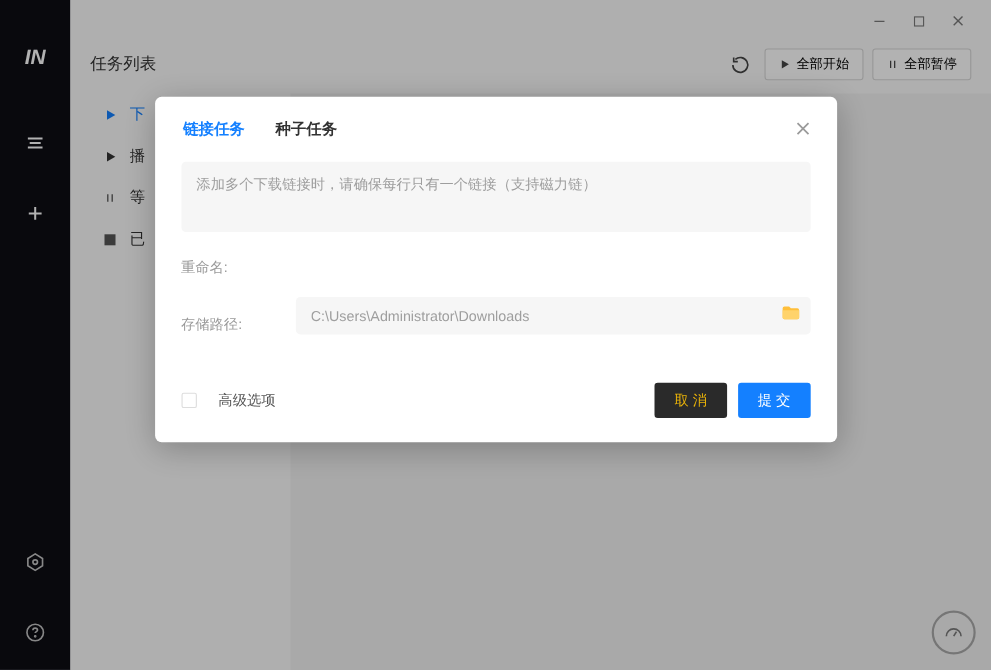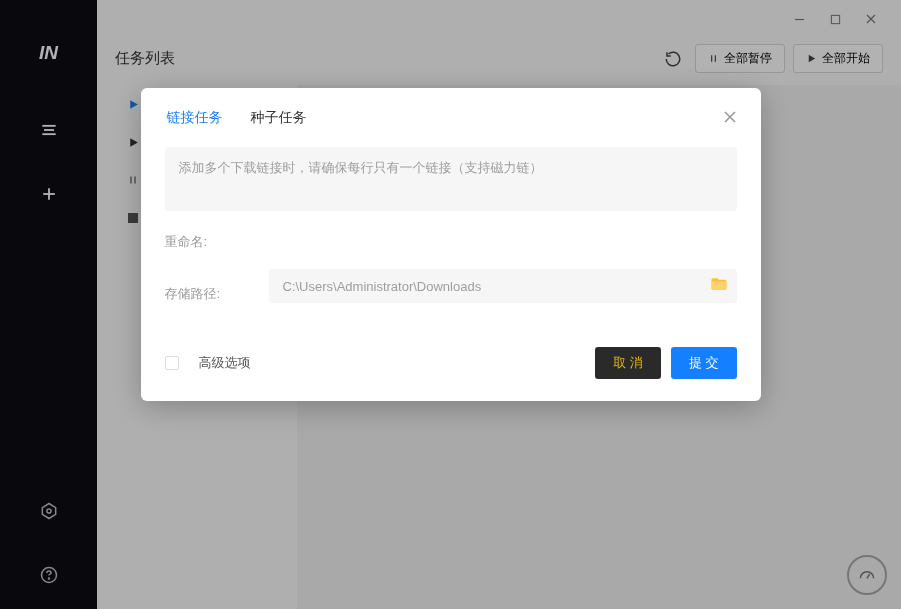--- a/index.html
+++ b/index.html
@@ -1,19 +1,19 @@
 <!DOCTYPE html>
 <html><head>
   <meta charset="utf-8">
   <style>
     * { margin: 0; padding: 0; box-sizing: border-box; font-family: -apple-system, "Microsoft YaHei", "PingFang SC", sans-serif; }
     body { width: 901px; height: 609px; display: flex; overflow: hidden; background: #fff; }
 
     
-    .sidebar { width: 97px; height: 100%; background: #0d0d14; display: flex; flex-direction: column; align-items: center; padding-top: 42px; }
+    .sidebar { width: 64px; height: 100%; background: #0d0d14; display: flex; flex-direction: column; align-items: center; padding-top: 42px; }
     .logo { color: #fff; font-weight: bold; font-style: italic; font-size: 19px; letter-spacing: 0; margin-bottom: 48px; }
     .sidebar-icon { width: 36px; height: 36px; display: flex; align-items: center; justify-content: center; margin-bottom: 28px; cursor: pointer; }
     .sidebar-icon svg { width: 20px; height: 20px; }
     .sidebar-spacer { flex: 1; }
 
     
     .main { flex: 1; height: 100%; display: flex; flex-direction: column; background: #fbfbfb; }
 
     
     .topbar { display: flex; align-items: center; padding: 6px 12px 4px 12px; }
@@ -40,21 +40,21 @@
     
     .list-area { flex: 1; background: #f2f2f2; position: relative; }
     .speed-badge { position: absolute; bottom: 14px; right: 14px; width: 40px; height: 40px; border-radius: 50%; border: 2px solid #aaa; display: flex; align-items: center; justify-content: center; color: #666; cursor: pointer; }
 
     
     .overlay { position: fixed; left: 0; top: 0; right: 0; bottom: 0; background: rgba(0,0,0,0.30); display: flex; align-items: flex-start; justify-content: center; padding-top: 88px; }
 
     
     .modal { width: 620px; background: #fff; border-radius: 6px; box-shadow: 0 6px 30px rgba(0,0,0,0.25); padding: 20px 24px 22px 24px; }
     .modal-tabs { display: flex; align-items: center; gap: 24px; position: relative; }
-    .modal-tab { font-size: 14px; color: #333; cursor: pointer; padding: 0 2px 2px 2px; }
+    .modal-tab { font-size: 14px; color: #333; cursor: pointer; padding: 0 2px 2px 2px; font-weight: bold; }
     .modal-tab.active { color: #1480ff; }
     .modal-close { margin-left: auto; cursor: pointer; color: #888; font-size: 18px; }
 
     .link-input-box { margin-top: 18px; }
     .link-textarea { width: 100%; height: 64px; background: #f6f6f6; border: none; border-radius: 4px; padding: 12px 14px; font-size: 13px; color: #0f766e; resize: none; outline: none; }
     .link-textarea::placeholder { color: #9e9e9e; }
 
     .form-row { display: flex; align-items: flex-end; margin-top: 18px; }
     .form-label { width: 104px; font-size: 13px; color: #9a9a9a; }
     .form-field { flex: 1; position: relative; }
@@ -129,31 +129,31 @@
   <div class="header-row">
     <div class="page-title">任务列表</div>
     <div class="header-spacer"></div>
     <div class="topbar-icon-btn">
       <svg viewBox="0 0 24 24" width="18" height="18" fill="none" stroke="#454545" stroke-width="2">
           <path d="M3 12a9 9 0 1 0 3-6.7"></path>
           <polyline points="4,3 4,8 9,8"></polyline>
         </svg>
     </div>
     <div class="topbar-action">
+      <svg viewBox="0 0 24 24" width="11" height="11" fill="#454545">
+          <polygon points="6,4 20,12 6,20"></polygon>
+        </svg>
+      <span>全部开始</span>
+    </div>
+    <div class="topbar-action">
       <svg viewBox="0 0 24 24" width="11" height="11" fill="none" stroke="#454545" stroke-width="2.5">
           <line x1="8" y1="5" x2="8" y2="19"></line>
           <line x1="16" y1="5" x2="16" y2="19"></line>
         </svg>
       <span>全部暂停</span>
-    </div>
-    <div class="topbar-action">
-      <svg viewBox="0 0 24 24" width="11" height="11" fill="#454545">
-          <polygon points="6,4 20,12 6,20"></polygon>
-        </svg>
-      <span>全部开始</span>
     </div>
   </div>
 
   <div class="content-wrap">
     <div class="filter-col">
       <div class="filter-item active">
         <span class="fiw">
             <svg viewBox="0 0 24 24" width="13" height="13" fill="#1480ff">
               <polygon points="6,4 20,12 6,20"></polygon>
             </svg>

